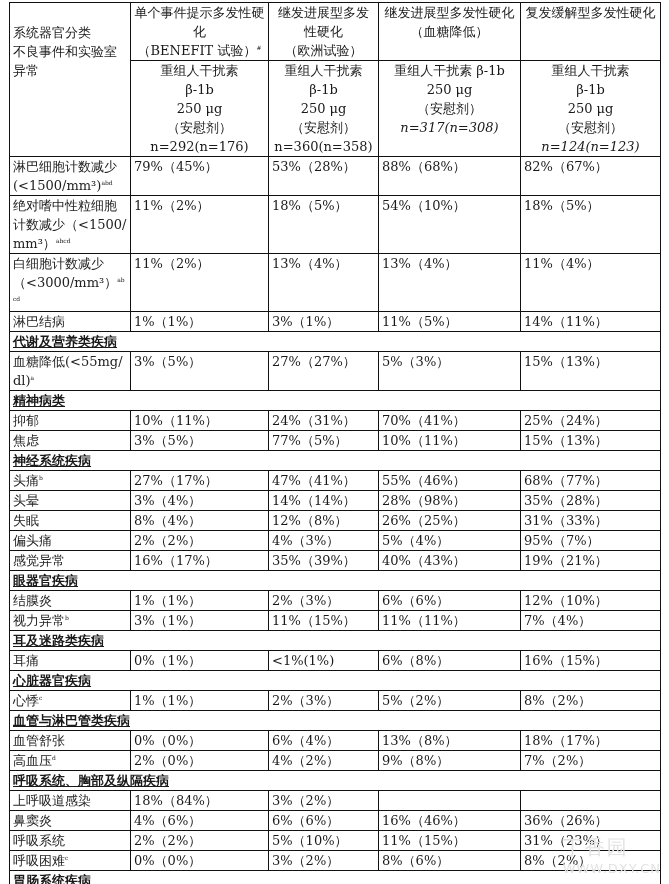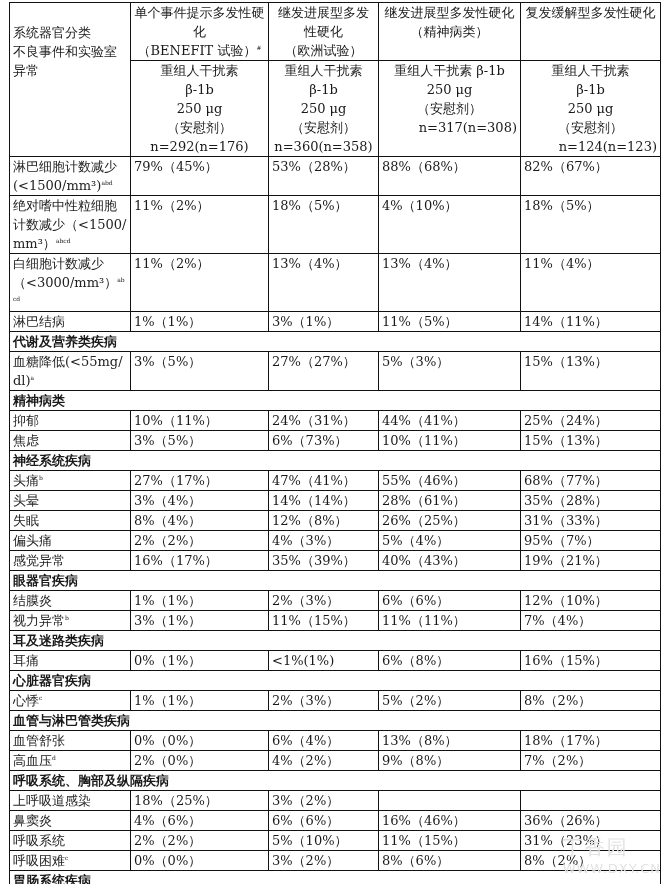--- a/index.html
+++ b/index.html
@@ -1,26 +1,26 @@
 <!DOCTYPE html>
 <html><head>
 <meta charset="utf-8">
 <style>
   html, body { margin: 0; padding: 0; background: #ffffff; }
   body { width: 669px; height: 884px; overflow: hidden; position: relative; font-family: "DejaVu Serif", "Liberation Serif", serif; color: #1a1a1a; }
   table.main { position: absolute; left: 9px; top: 2px; border-collapse: collapse; table-layout: fixed; width: 651px; }
   table.main td { border: 1px solid #111; padding: 0 3px; font-size: 13px; line-height: 19px; vertical-align: top; word-break: break-all; }
   td.hdr { text-align: center; }
   td.rowhdr { vertical-align: top; }
-  td.cat { font-family: "DejaVu Sans", "Liberation Sans", sans-serif; font-weight: bold; font-size: 13px; height: 18px; }
+  td.cat { font-family: "DejaVu Sans", "Liberation Sans", sans-serif; font-weight: bold; font-size: 13px; height: 18px; text-decoration: underline; }
   td.label { color: #222; }
   sup { font-size: 6px; vertical-align: super; line-height: 0; }
   .watermark { position: absolute; right: 8px; bottom: 8px; color: #e3e3e3; font-family: "DejaVu Sans", sans-serif; font-size: 20px; letter-spacing: 2px; pointer-events: none; }
   .watermark small { display: block; font-size: 13px; letter-spacing: 1px; text-align: right; }
-  .left { text-align: right; }
+  .left { text-align: center; font-style: italic; }
 </style>
 </head>
 <body>
 
 <table class="main">
   <colgroup>
     <col style="width:121px">
     <col style="width:138px">
     <col style="width:110px">
     <col style="width:142px">
@@ -35,21 +35,21 @@
       <td class="hdr">
         <div>单个事件提示多发性硬化</div>
         <div><span>（BENEFIT 试验）</span><sup>#</sup></div>
       </td>
       <td class="hdr">
         <div>继发进展型多发性硬化</div>
         <div>（欧洲试验）</div>
       </td>
       <td class="hdr">
         <div>继发进展型多发性硬化</div>
-        <div>（精神病类）</div>
+        <div>（血糖降低）</div>
       </td>
       <td class="hdr">
         <div>复发缓解型多发性硬化</div>
       </td>
     </tr>
     <tr>
       <td class="hdr">
         <div>重组人干扰素</div>
         <div>β-1b</div>
         <div>250 μg</div>
@@ -81,21 +81,21 @@
         <td class="label" style="height: 38px;"><span>淋巴细胞计数减少(&lt;1500/mm³)</span><sup>abd</sup></td>
         <td>79%（45%）</td>
         <td>53%（28%）</td>
         <td>88%（68%）</td>
         <td>82%（67%）</td>
       </tr>
       <tr>
         <td class="label" style="height: 57px;"><span>绝对嗜中性粒细胞计数减少（&lt;1500/mm³）</span><sup>abcd</sup></td>
         <td>11%（2%）</td>
         <td>18%（5%）</td>
-        <td>4%（10%）</td>
+        <td>54%（10%）</td>
         <td>18%（5%）</td>
       </tr>
       <tr>
         <td class="label" style="height: 38px;"><span>白细胞计数减少（&lt;3000/mm³）</span><sup>abcd</sup></td>
         <td>11%（2%）</td>
         <td>13%（4%）</td>
         <td>13%（4%）</td>
         <td>11%（4%）</td>
       </tr>
       <tr>
@@ -115,45 +115,45 @@
         <td>5%（3%）</td>
         <td>15%（13%）</td>
       </tr>
       <tr>
         <td colspan="5" class="cat">精神病类</td>
       </tr>
       <tr>
         <td class="label"><span>抑郁</span></td>
         <td>10%（11%）</td>
         <td>24%（31%）</td>
-        <td>44%（41%）</td>
+        <td>70%（41%）</td>
         <td>25%（24%）</td>
       </tr>
       <tr>
         <td class="label"><span>焦虑</span></td>
         <td>3%（5%）</td>
-        <td>6%（73%）</td>
+        <td>77%（5%）</td>
         <td>10%（11%）</td>
         <td>15%（13%）</td>
       </tr>
       <tr>
         <td colspan="5" class="cat">神经系统疾病</td>
       </tr>
       <tr>
         <td class="label"><span>头痛</span><sup>b</sup></td>
         <td>27%（17%）</td>
         <td>47%（41%）</td>
         <td>55%（46%）</td>
         <td>68%（77%）</td>
       </tr>
       <tr>
         <td class="label"><span>头晕</span></td>
         <td>3%（4%）</td>
         <td>14%（14%）</td>
-        <td>28%（61%）</td>
+        <td>28%（98%）</td>
         <td>35%（28%）</td>
       </tr>
       <tr>
         <td class="label"><span>失眠</span></td>
         <td>8%（4%）</td>
         <td>12%（8%）</td>
         <td>26%（25%）</td>
         <td>31%（33%）</td>
       </tr>
       <tr>
@@ -222,21 +222,21 @@
         <td>2%（0%）</td>
         <td>4%（2%）</td>
         <td>9%（8%）</td>
         <td>7%（2%）</td>
       </tr>
       <tr>
         <td colspan="5" class="cat">呼吸系统、胸部及纵隔疾病</td>
       </tr>
       <tr>
         <td class="label"><span>上呼吸道感染</span></td>
-        <td>18%（25%）</td>
+        <td>18%（84%）</td>
         <td>3%（2%）</td>
         <td></td>
         <td></td>
       </tr>
       <tr>
         <td class="label"><span>鼻窦炎</span></td>
         <td>4%（6%）</td>
         <td>6%（6%）</td>
         <td>16%（46%）</td>
         <td>36%（26%）</td>

